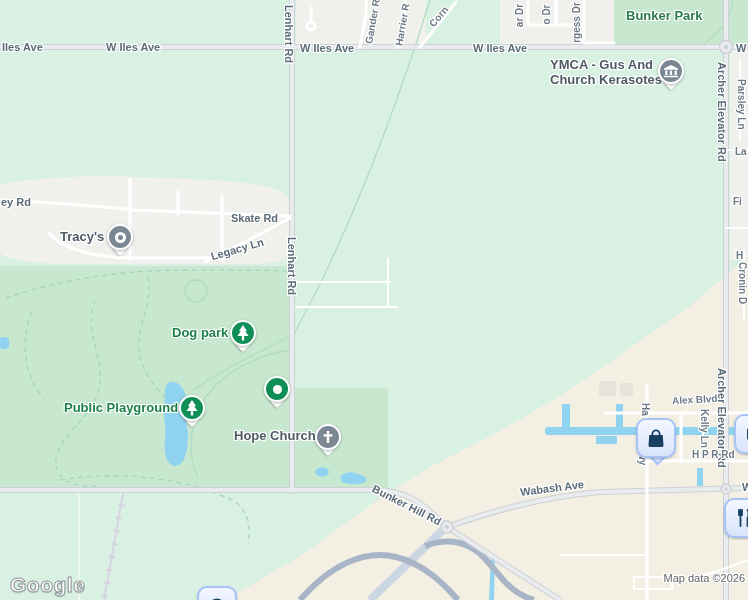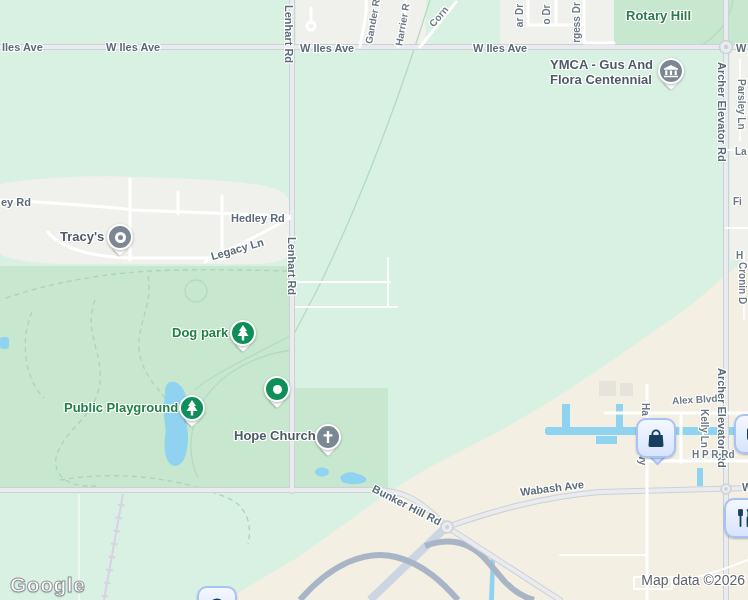--- a/index.html
+++ b/index.html
@@ -42,21 +42,21 @@
   .pin .tip{position:absolute;left:-5px;top:7px;width:10px;height:10px;background:#fff;transform:rotate(45deg);border-radius:1px;box-shadow:0 1px 2px rgba(0,0,0,.25)}
   .pin .c{position:absolute;left:-13px;top:-13px;width:26px;height:26px;border-radius:50%;border:2.5px solid #fff;box-sizing:border-box;display:flex;align-items:center;justify-content:center;box-shadow:0 1px 3px rgba(0,0,0,.3)}
   .pin.gray .c{background:var(--pin-gray)} .pin.green .c{background:var(--pin-green)}
   .donut{width:11px;height:11px;border-radius:50%;background:#fff;display:flex;align-items:center;justify-content:center}
   .donut i{width:5px;height:5px;border-radius:50%;background:var(--pin-gray)}
   .dot{width:9px;height:9px;border-radius:50%;background:#fff}
   .sqm{position:absolute;z-index:6;width:40px;height:40px}
   .sqm .tip{position:absolute;left:13px;top:27px;width:13px;height:13px;background:#d3e0fb;border:2px solid var(--marker-border);transform:rotate(45deg)}
   .sqm .body{position:absolute;inset:0;background:linear-gradient(180deg,#f3f7ff,#d8e4fc);border:2px solid var(--marker-border);border-radius:10px;box-shadow:0 1px 2px rgba(0,0,0,.25);display:flex;align-items:center;justify-content:center}
   #google-logo{position:absolute;left:10px;top:573px;z-index:10;font-size:21px;font-weight:bold;color:#fff;letter-spacing:.5px;-webkit-text-stroke:1px #8d9297;text-shadow:0 1px 2px rgba(0,0,0,.2)}
-  #attribution{position:absolute;right:3px;top:572px;z-index:10;font-size:14px;color:var(--attribution-text)}
+  #attribution{position:absolute;right:3px;top:572px;z-index:10;font-size:11px;color:var(--attribution-text)}
   .ymca{ text-align:left;line-height:15px }
   .centenn{width:76px;text-align:center;line-height:15px;white-space:normal}
 </style>
 </head>
 <body>
 
 <div id="map">
 
   <svg id="geom" width="748" height="600" viewBox="0 0 748 600">
     <g>
@@ -178,42 +178,42 @@
   <div class="lbl halo" style="left:736px;top:42px">W</div>
   <div class="lbl halo vert" style="left:283px;top:5px">Lenhart Rd</div>
   <div class="lbl halo vert" style="left:286px;top:237px">Lenhart Rd</div>
   <div class="lbl halo vert" style="left:716px;top:62px">Archer Elevator Rd</div>
   <div class="lbl halo vert" style="left:716px;top:368px">Archer Elevator Rd</div>
   <div class="lbl sm halo vert" style="left:736px;top:79px">Parsley Ln</div>
   <div class="lbl sm halo" style="left:735px;top:146px">La</div>
   <div class="lbl sm halo" style="left:733px;top:196px">Fi</div>
   <div class="lbl sm halo" style="left:736px;top:250px">H</div>
   <div class="lbl sm halo vert" style="left:737px;top:262px">Cronin D</div>
-  <div class="lbl halo" style="left:231px;top:212px">Hedley Rd</div>
+  <div class="lbl halo" style="left:231px;top:212px">Skate Rd</div>
   <div class="lbl halo" style="left:1px;top:196px">ey Rd</div>
   <div class="lbl halo r-16" style="left:210px;top:243px">Legacy Ln</div>
   <div class="lbl sm halo r-80" style="left:350px;top:16px">Gander R</div>
   <div class="lbl sm halo r-80" style="left:381px;top:19px">Harrier R</div>
   <div class="lbl sm halo r-50" style="left:427px;top:11px">Corn</div>
   <div class="lbl sm halo r-90" style="left:508px;top:10px">ar Dr</div>
   <div class="lbl sm halo r-90" style="left:536px;top:9px">o Dr</div>
   <div class="lbl sm halo r-90" style="left:556px;top:17px">rgess Dr</div>
   <div class="lbl halo r27" style="left:369px;top:499px">Bunker Hill Rd</div>
   <div class="lbl halo r-7" style="left:520px;top:482px">Wabash Ave</div>
   <div class="lbl halo" style="left:742px;top:481px">W</div>
   <div class="lbl sm halo r-3" style="left:672px;top:394px">Alex Blvd</div>
   <div class="lbl sm halo vert" style="left:699px;top:409px">Kelly Ln</div>
   <div class="lbl sm halo" style="left:692px;top:449px">H P R Rd</div>
   <div class="lbl sm halo vert" style="left:640px;top:403px">Ha</div>
   <div class="lbl sm halo vert" style="left:637px;top:452px">wy</div>
 
-  <div class="parklbl halo" style="left:626px;top:8px">Rotary Hill</div>
+  <div class="parklbl halo" style="left:626px;top:8px">Bunker Park</div>
   <div class="poi halo ymca" style="left:550px;top:57px;width:102px">
     <div>YMCA - Gus And</div>
-    <div>Flora Centennial</div>
+    <div>Church Kerasotes</div>
   </div>
   <div class="poi halo" style="left:60px;top:229px">Tracy's</div>
   <div class="poi green halo" style="left:172px;top:325px">Dog park</div>
   <div class="poi green halo" style="left:64px;top:400px">Public Playground</div>
   <div class="poi halo" style="left:234px;top:428px">Hope Church</div>
 
   <div class="pin gray" style="left:120px;top:237px">
     <div class="tip"></div>
     <div class="c">
         <div class="donut">

